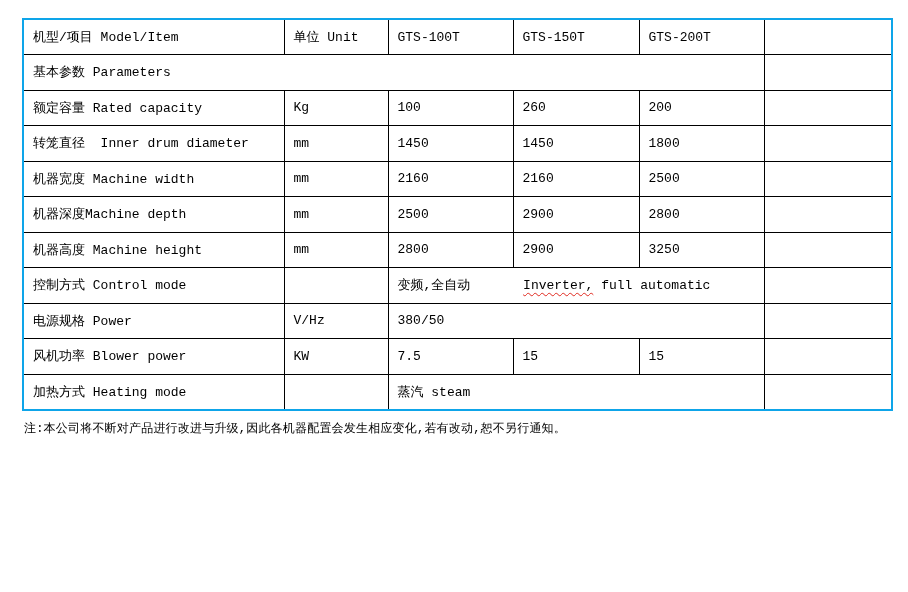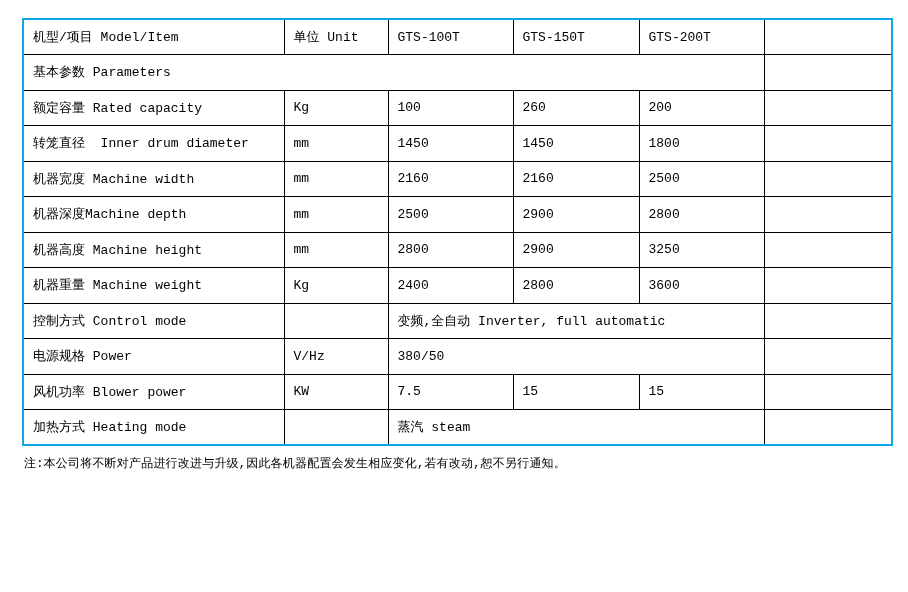--- a/index.html
+++ b/index.html
@@ -28,24 +28,26 @@
     white-space: pre;
     overflow: hidden;
   }
   table.spec-table tr {
     height: 35.5px;
   }
   td.unit-cell {
     padding-left: 12px;
   }
   .spell-error {
+    text-decoration: underline;
     text-decoration-style: wavy;
     text-decoration-color: #e02a20;
     text-decoration-thickness: 1px;
     text-underline-offset: 3px;
+    margin-left: 45px;
   }
   .footer-note {
     margin: 9px 0 0 24px;
     font-size: 12px;
     letter-spacing: 0.2px;
     white-space: pre;
   }
 </style>
 </head>
 <body>
@@ -114,28 +116,20 @@
 
     <tr>
       <td>机器高度 Machine height</td>
       <td class="unit-cell">mm</td>
       <td>2800</td>
       <td>2900</td>
       <td>3250</td>
       <td></td>
     </tr>
 
-    <tr>
-      <td>机器重量 Machine weight</td>
-      <td class="unit-cell">Kg</td>
-      <td>2400</td>
-      <td>2800</td>
-      <td>3600</td>
-      <td></td>
-    </tr>
 
 
     <tr>
       <td>控制方式 Control mode</td>
       <td class="unit-cell"></td>
       <td colspan="3"><span>变频,全自动 </span><span class="spell-error">Inverter,</span><span> full automatic</span></td>
       <td></td>
     </tr>
 
     <tr>

